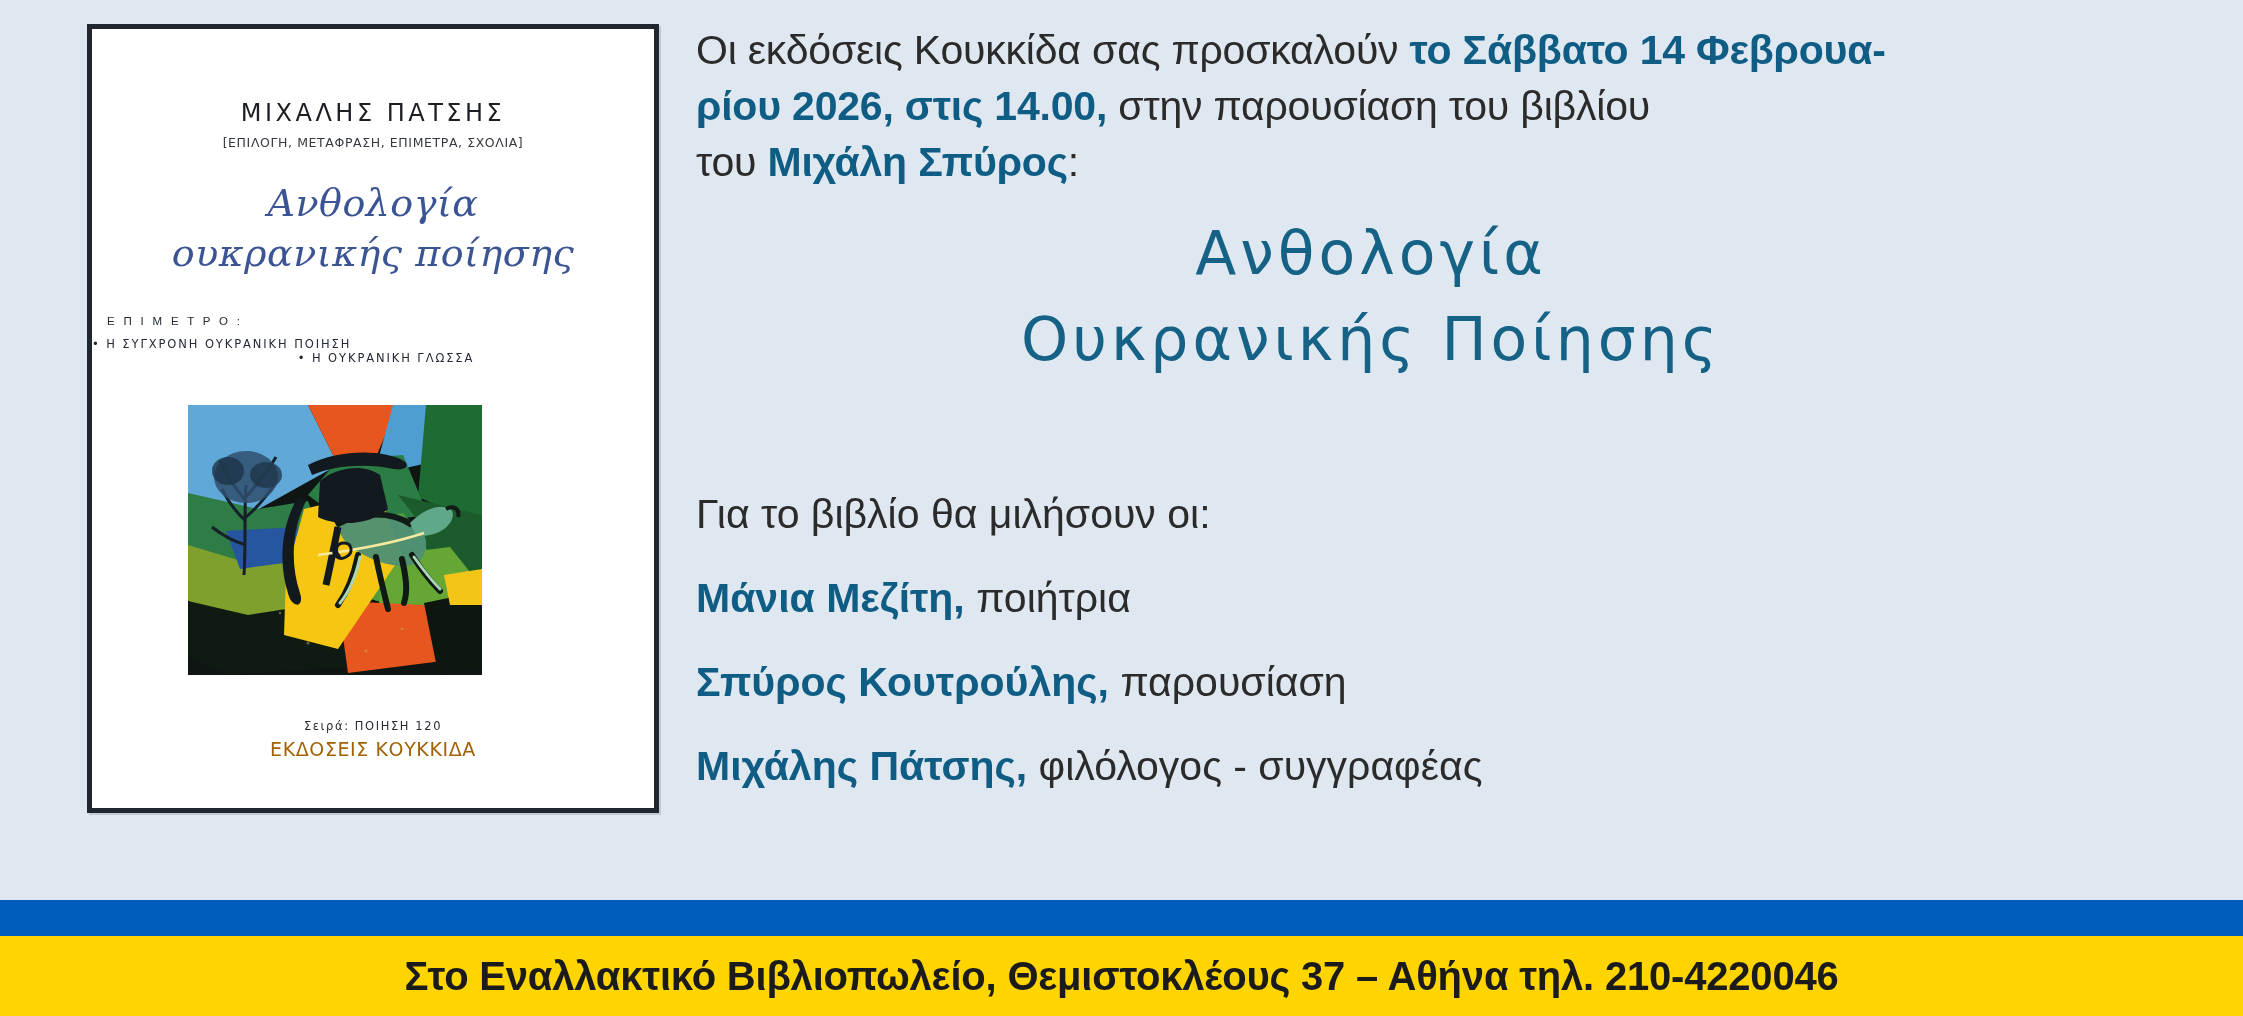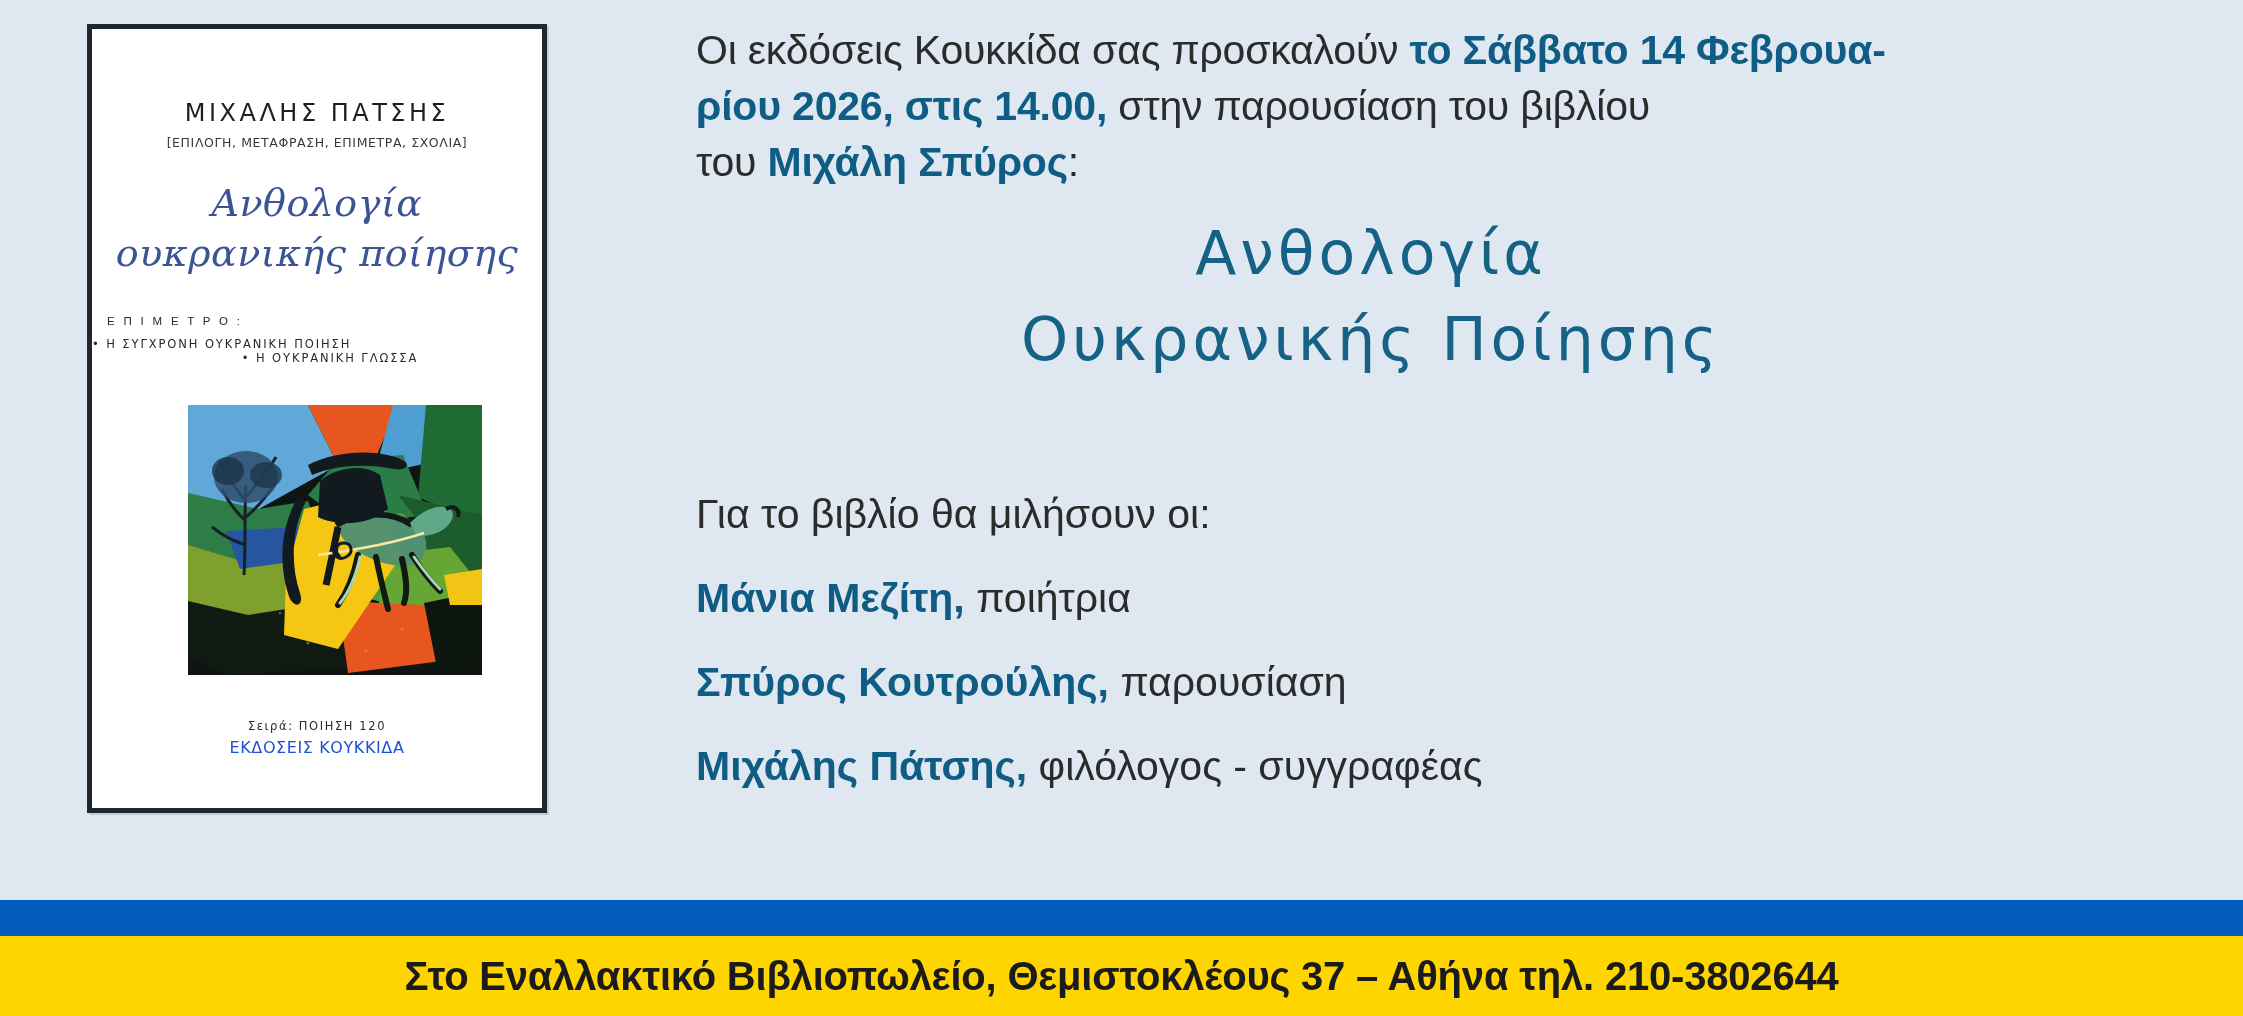--- a/index.html
+++ b/index.html
@@ -21,21 +21,21 @@
     height: 1016px;
     background: #dfe8f0;
     overflow: hidden;
   }
 
   
   .book-wrap {
     position: absolute;
     left: 87px;
     top: 24px;
-    width: 460px;
+    width: 572px;
     height: 789px;
     background: #ffffff;
     border: 5px solid #20262d;
     box-shadow: 2px 2px 0 rgba(0,0,0,0.12);
   }
   .book-inner {
     position: relative;
     width: 100%;
     height: 100%;
     background: #ffffff;
@@ -139,23 +139,23 @@
     font-size: 11.5px;
     letter-spacing: 1.6px;
     color: #262c33;
   }
   .cv-publisher {
     position: absolute;
     top: 709px;
     left: 0; right: 0;
     text-align: center;
     font-family: "DejaVu Sans", sans-serif;
-    font-size: 16px;
+    font-size: 19px;
     letter-spacing: 0.6px;
-    color: #1d4ed8;
+    color: #a16207;
   }
 
   
   .content {
     position: absolute;
     left: 696px;
     top: 0;
     width: 1547px;
     height: 884px;
   }
@@ -371,16 +371,16 @@
       <div class="sp-row"><span class="nm">Μάνια Μεζίτη,</span><span> ποιήτρια</span></div>
 
       <div class="sp-row"><span class="nm">Σπύρος Κουτρούλης,</span><span> παρουσίαση</span></div>
 
       <div class="sp-row"><span class="nm">Μιχάλης Πάτσης,</span><span> φιλόλογος - συγγραφέας</span></div>
     </div>
   </div>
 
   <div class="bar-blue"></div>
   <div class="bar-yellow">
-    <div class="footer-text">Στο Εναλλακτικό Βιβλιοπωλείο, Θεμιστοκλέους 37 – Αθήνα τηλ. 210-3802644</div>
+    <div class="footer-text">Στο Εναλλακτικό Βιβλιοπωλείο, Θεμιστοκλέους 37 – Αθήνα τηλ. 210-4220046</div>
   </div>
 
 </div>
 
 </body></html>

